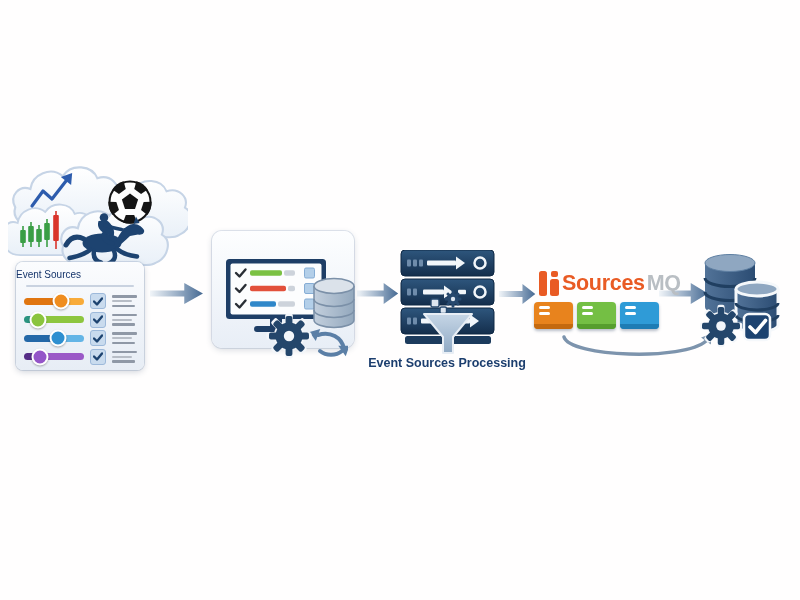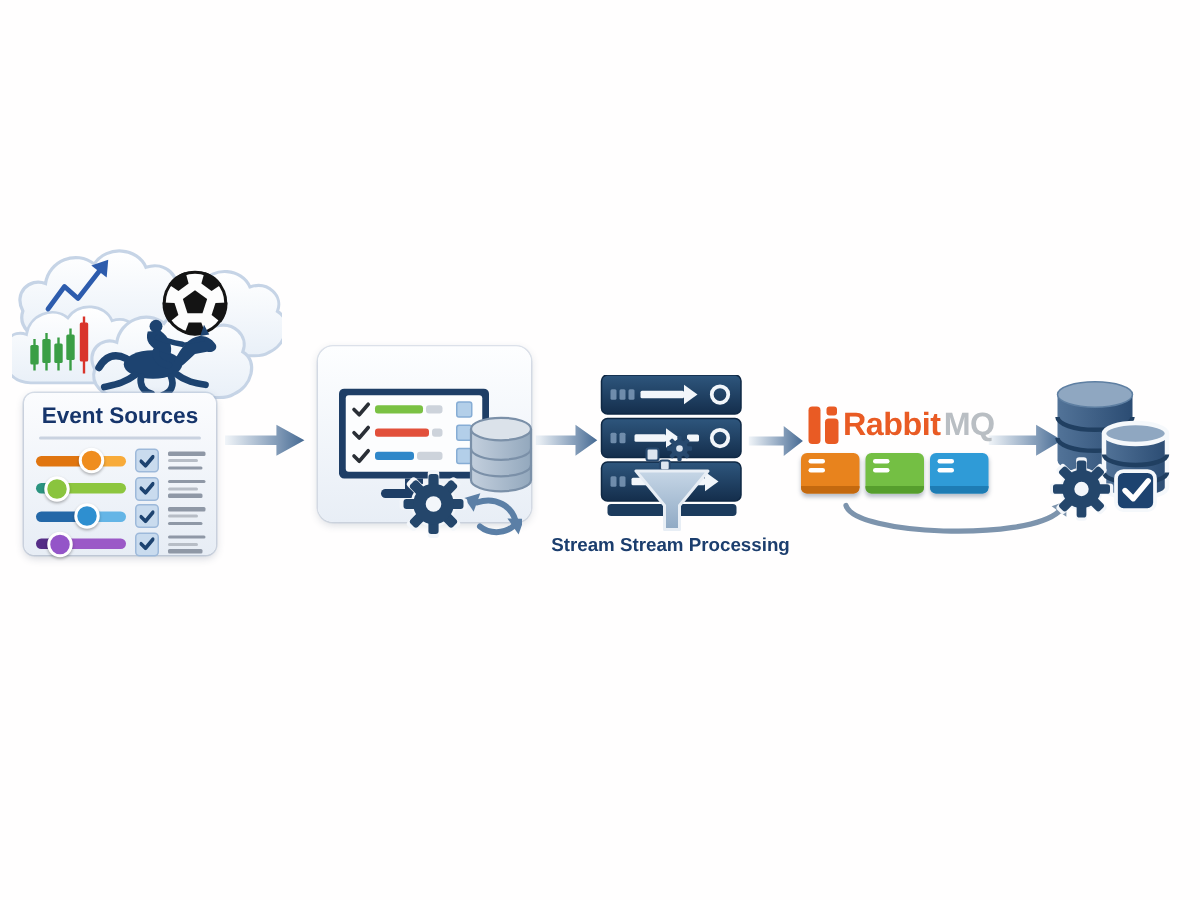--- a/index.html
+++ b/index.html
@@ -5,21 +5,21 @@
   html,body{margin:0;padding:0;background:#fff;}
   .canvas{position:relative;width:800px;height:600px;background:#fffefe;overflow:hidden;
           font-family:"Liberation Sans",sans-serif;}
   .node{position:absolute;}
   svg{display:block;}
 
   
   .es-panel{left:16px;top:262px;width:128px;height:108px;border-radius:7px;
     background:linear-gradient(180deg,#fbfcfe,#e7edf5);
     box-shadow:0 2px 6px rgba(40,60,90,.22),0 0 0 1px rgba(175,192,214,.45);}
-  .es-title{font-size:15px;font-weight:bold;color:#16356b;text-align:center;padding-top:7px;}
+  .es-title{font-size:10px;font-weight:normal;color:#16356b;text-align:left;padding-top:7px;}
   .es-div{height:2px;background:#c9d2e0;margin:5px 10px 5px;border-radius:1px;}
   .es-row{display:flex;align-items:center;gap:6px;height:18.5px;padding:0 8px;}
   .slider{position:relative;width:60px;height:7px;border-radius:4px;flex:0 0 auto;}
   .knob{position:absolute;top:50%;transform:translate(-50%,-50%);width:13px;height:13px;
     border-radius:50%;border:2px solid #fff;box-shadow:0 1px 2px rgba(0,0,0,.3);}
   .s1{background:linear-gradient(90deg,#e07510 0%,#e07510 62%,#f8ab3a 62%);}
   .k1{left:62%;background:#ef8d1f;}
   .s2{background:linear-gradient(90deg,#2b9480 0%,#2b9480 24%,#8dc63f 24%);}
   .k2{left:24%;background:#8ac43e;}
   .s3{background:linear-gradient(90deg,#2468a8 0%,#2468a8 57%,#64b5e6 57%);}
@@ -321,29 +321,29 @@
     <circle cx="82" cy="13" r="5.5" fill="none" stroke="#f2f6fa" stroke-width="2.5"></circle>
     <circle cx="82" cy="42" r="5.5" fill="none" stroke="#f2f6fa" stroke-width="2.5"></circle>
     <g>
       <rect x="33" y="49" width="8" height="8" rx="1.5" fill="#dde6f0" stroke="#27496e" stroke-width="1.4"></rect>
       <rect x="42" y="57" width="6.5" height="6.5" rx="1.5" fill="#dde6f0" stroke="#27496e" stroke-width="1.4"></rect>
       <use href="#gearBase" fill="#27496e" transform="translate(55,49) scale(0.42)"></use>
       <circle cx="55" cy="49" r="2.2" fill="#dde6f0"></circle>
     </g>
     <path d="M26,64 L74,64 L55,87 L55,103 L45,103 L45,87 Z" fill="url(#funnelGrad)" stroke="#e8eef5" stroke-width="2" stroke-linejoin="round"></path>
   </svg>
-  <div class="node esp-label">Stream Stream Processing</div>
+  <div class="node esp-label">Event Sources Processing</div>
 
   <div class="node rmq-logo">
     <svg width="22" height="27" viewBox="0 0 22 27" fill="#e95b24">
       <rect x="1" y="1" width="8" height="25" rx="2.5"></rect>
       <rect x="12" y="9" width="9" height="17" rx="2.5"></rect>
       <rect x="13" y="1" width="7" height="6" rx="2"></rect>
     </svg>
-    <span class="rmq-text rmq-rabbit">Rabbit</span>
+    <span class="rmq-text rmq-rabbit">Sources</span>
       <span class="rmq-text rmq-mq">MQ</span>
   </div>
   <div class="node rmq-blocks">
     <div class="block b1">
         <div class="dashes">
           <i></i>
           <i></i>
         </div>
         <div class="strip"></div>
       </div>

